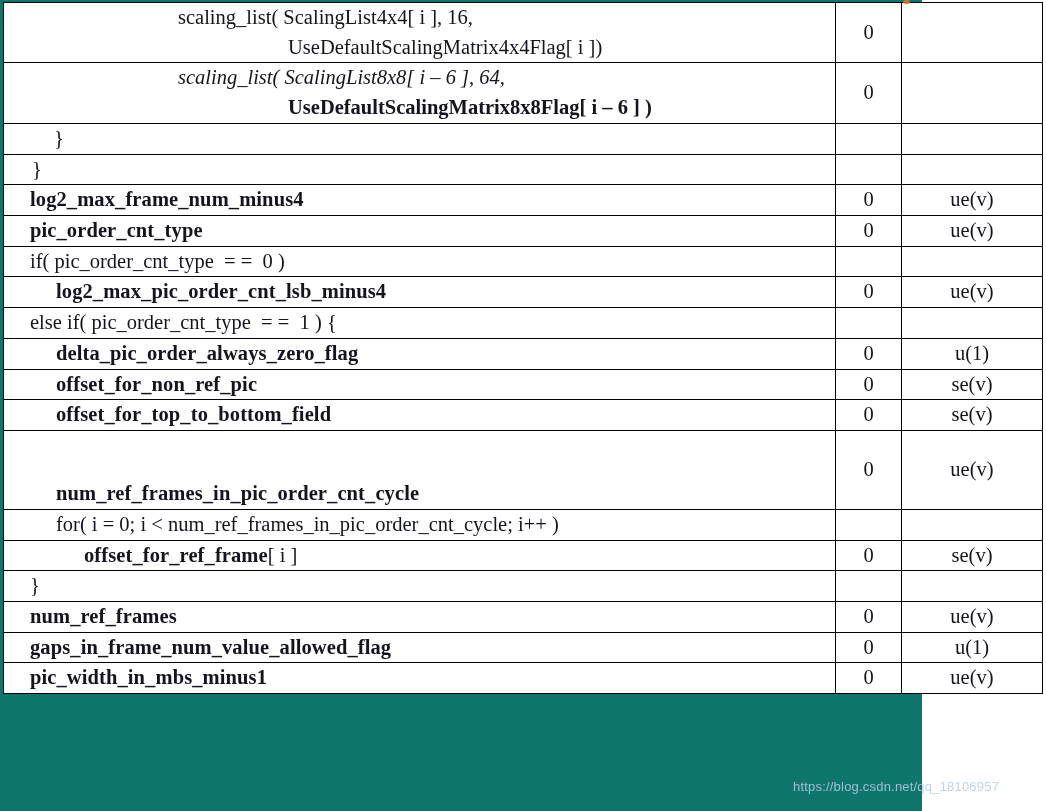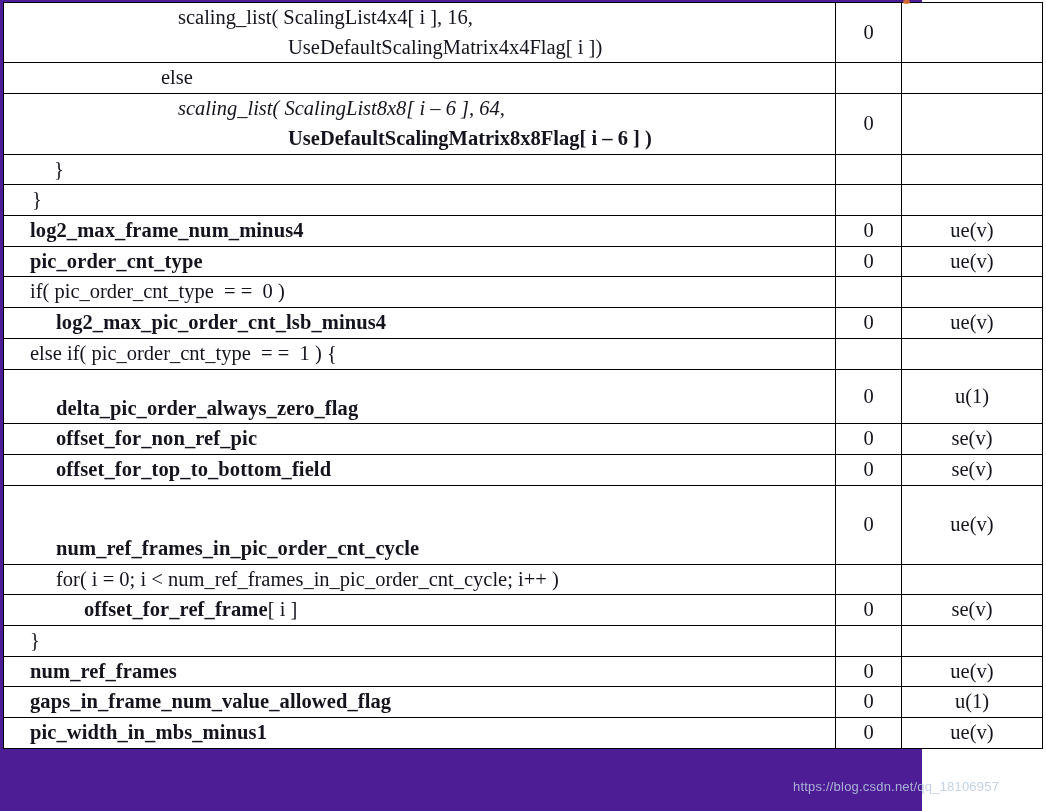--- a/index.html
+++ b/index.html
@@ -12,21 +12,21 @@
     height: 811px;
     overflow: hidden;
     font-family: "Liberation Serif", "DejaVu Serif", serif;
     color: #000000;
   }
 
   #page {
     position: relative;
     width: 922px;
     height: 811px;
-    background: #4c1d95;
+    background: #0f766e;
   }
 
   
   table.syntax-table {
     position: absolute;
     left: 3px;
     top: 2px;
     width: 1039px;
     border-collapse: collapse;
     table-layout: fixed;
@@ -114,25 +114,20 @@
       <col class="c-cat">
       <col class="c-desc">
     </colgroup>
     <tbody id="syntax-body">
         <tr>
           <td class="syntax-cell"><span class="ind" style="padding-left: 174px;"><span class="plain">scaling_list( ScalingList4x4[ i ], 16,</span></span><span class="cont-line ind" style="padding-left: 284px;">UseDefaultScalingMatrix4x4Flag[ i ])</span></td>
           <td class="cat-cell">0</td>
           <td class="desc-cell"></td>
         </tr>
         <tr>
-          <td class="syntax-cell"><span class="ind" style="padding-left: 157px;"><span class="plain">else</span></span></td>
-          <td class="cat-cell"></td>
-          <td class="desc-cell"></td>
-        </tr>
-        <tr>
           <td class="syntax-cell"><span class="ind" style="padding-left: 174px; font-style: italic;"><span class="plain">scaling_list( ScalingList8x8[ i – 6 ], 64,</span></span><span class="cont-line ind" style="padding-left: 284px; font-weight: bold;">UseDefaultScalingMatrix8x8Flag[ i – 6 ] )</span></td>
           <td class="cat-cell">0</td>
           <td class="desc-cell"></td>
         </tr>
         <tr>
           <td class="syntax-cell"><span class="ind" style="padding-left: 50px;"><span class="plain">}</span></span></td>
           <td class="cat-cell"></td>
           <td class="desc-cell"></td>
         </tr>
         <tr>
@@ -159,21 +154,21 @@
           <td class="syntax-cell"><span class="ind" style="padding-left: 52px;"><span class="bold-name">log2_max_pic_order_cnt_lsb_minus4</span></span></td>
           <td class="cat-cell">0</td>
           <td class="desc-cell">ue(v)</td>
         </tr>
         <tr>
           <td class="syntax-cell"><span class="ind" style="padding-left: 26px;"><span class="plain">else if( pic_order_cnt_type  = =  1 ) {</span></span></td>
           <td class="cat-cell"></td>
           <td class="desc-cell"></td>
         </tr>
         <tr>
-          <td class="syntax-cell"><span class="ind" style="padding-left: 52px; margin-top: 24px;"><span class="bold-name">delta_pic_order_always_zero_flag</span></span></td>
+          <td class="syntax-cell"><span class="ind" style="padding-left: 52px;"><span class="bold-name">delta_pic_order_always_zero_flag</span></span></td>
           <td class="cat-cell">0</td>
           <td class="desc-cell">u(1)</td>
         </tr>
         <tr>
           <td class="syntax-cell"><span class="ind" style="padding-left: 52px;"><span class="bold-name">offset_for_non_ref_pic</span></span></td>
           <td class="cat-cell">0</td>
           <td class="desc-cell">se(v)</td>
         </tr>
         <tr>
           <td class="syntax-cell"><span class="ind" style="padding-left: 52px;"><span class="bold-name">offset_for_top_to_bottom_field</span></span></td>

